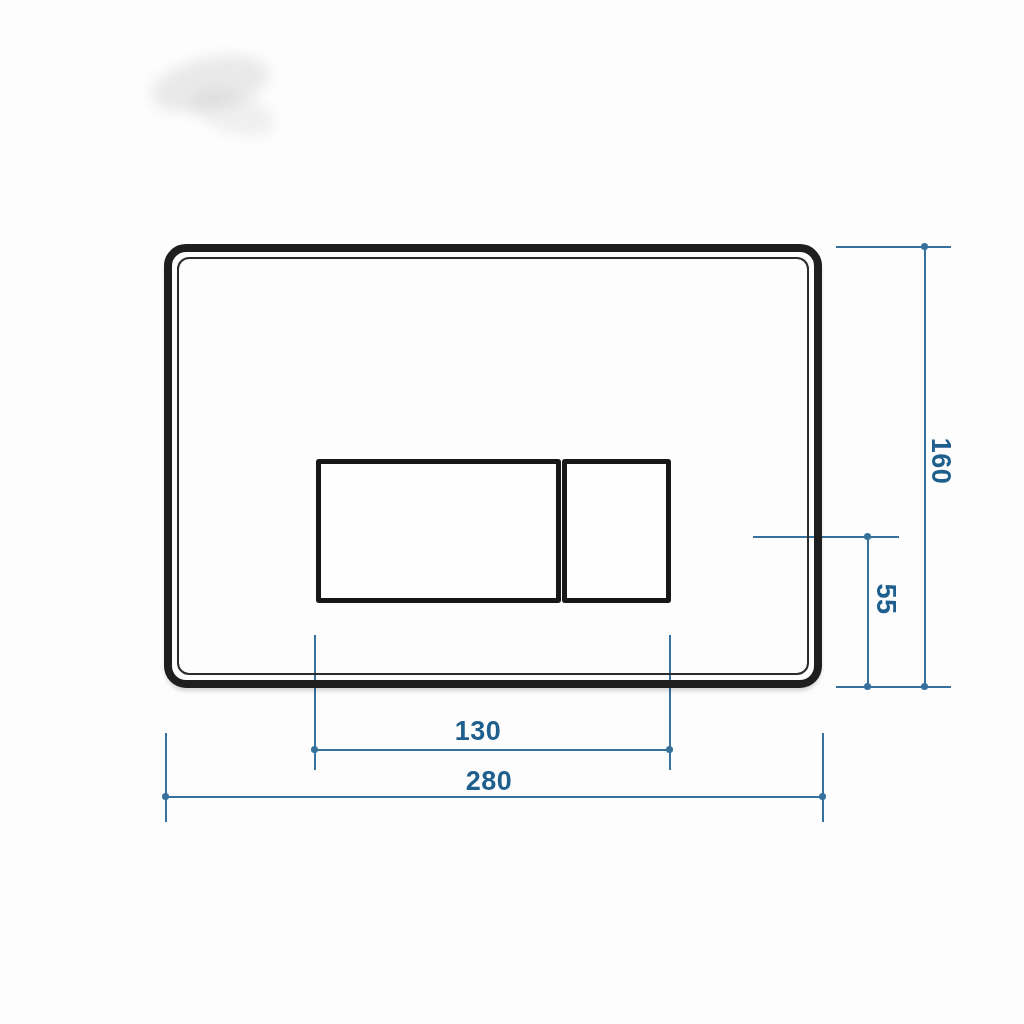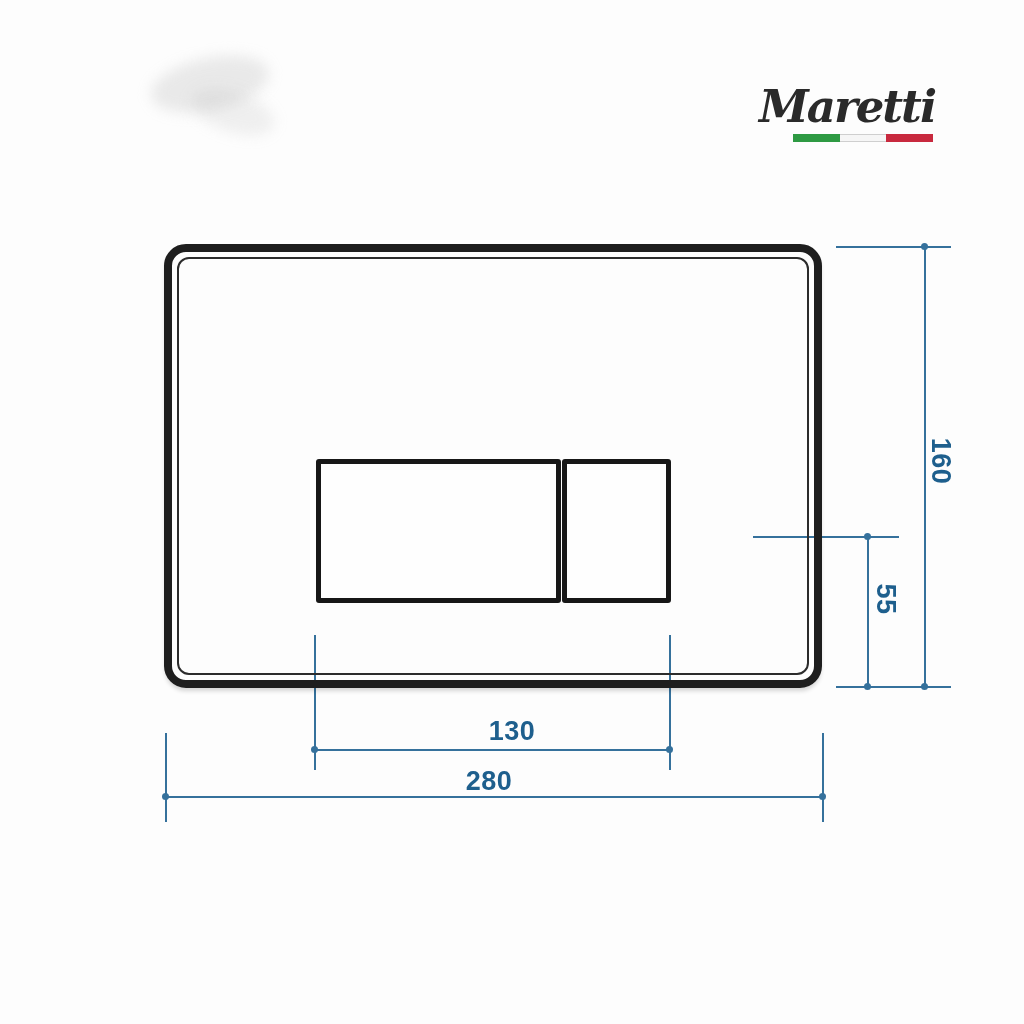--- a/index.html
+++ b/index.html
@@ -47,28 +47,20 @@
   .rot{transform:rotate(90deg);}
 </style>
 </head>
 <body>
 
 <div id="canvas" style="background: rgb(253, 253, 253);">
 
   <div class="smudge a"></div>
   <div class="smudge b"></div>
 
-  <div class="logo">
-    <div class="word">Maretti</div>
-    <div class="flag">
-      <div class="seg green"></div>
-      <div class="seg white"></div>
-      <div class="seg red"></div>
-    </div>
-  </div>
 
   <div class="dline" style="left:314px;top:635px;width:2px;height:135px;"></div>
   <div class="dline" style="left:669px;top:635px;width:2px;height:135px;"></div>
   <div class="dline" style="left:753px;top:536px;width:146px;height:2px;"></div>
 
   <div class="plate-outer"></div>
   <div class="plate-inner"></div>
   <div class="btn large"></div>
   <div class="btn small"></div>
 
@@ -85,16 +77,16 @@
   <div class="dot" style="left:921px;top:683px;"></div>
   <div class="dot" style="left:864px;top:533px;"></div>
   <div class="dot" style="left:864px;top:683px;"></div>
   <div class="dot" style="left:311px;top:746px;"></div>
   <div class="dot" style="left:666px;top:746px;"></div>
   <div class="dot" style="left:162px;top:793px;"></div>
   <div class="dot" style="left:819px;top:793px;"></div>
 
   <div class="dim-label rot" style="left:911px;top:447px;width:60px;height:28px;">160</div>
   <div class="dim-label rot" style="left:856px;top:585px;width:60px;height:28px;">55</div>
-  <div class="dim-label" style="left:462px;top:716px;width:100px;height:30px;text-align:center;">130</div>
+  <div class="dim-label" style="left:428px;top:716px;width:100px;height:30px;text-align:center;">130</div>
   <div class="dim-label" style="left:439px;top:766px;width:100px;height:30px;">280</div>
 
 </div>
 
 </body></html>

